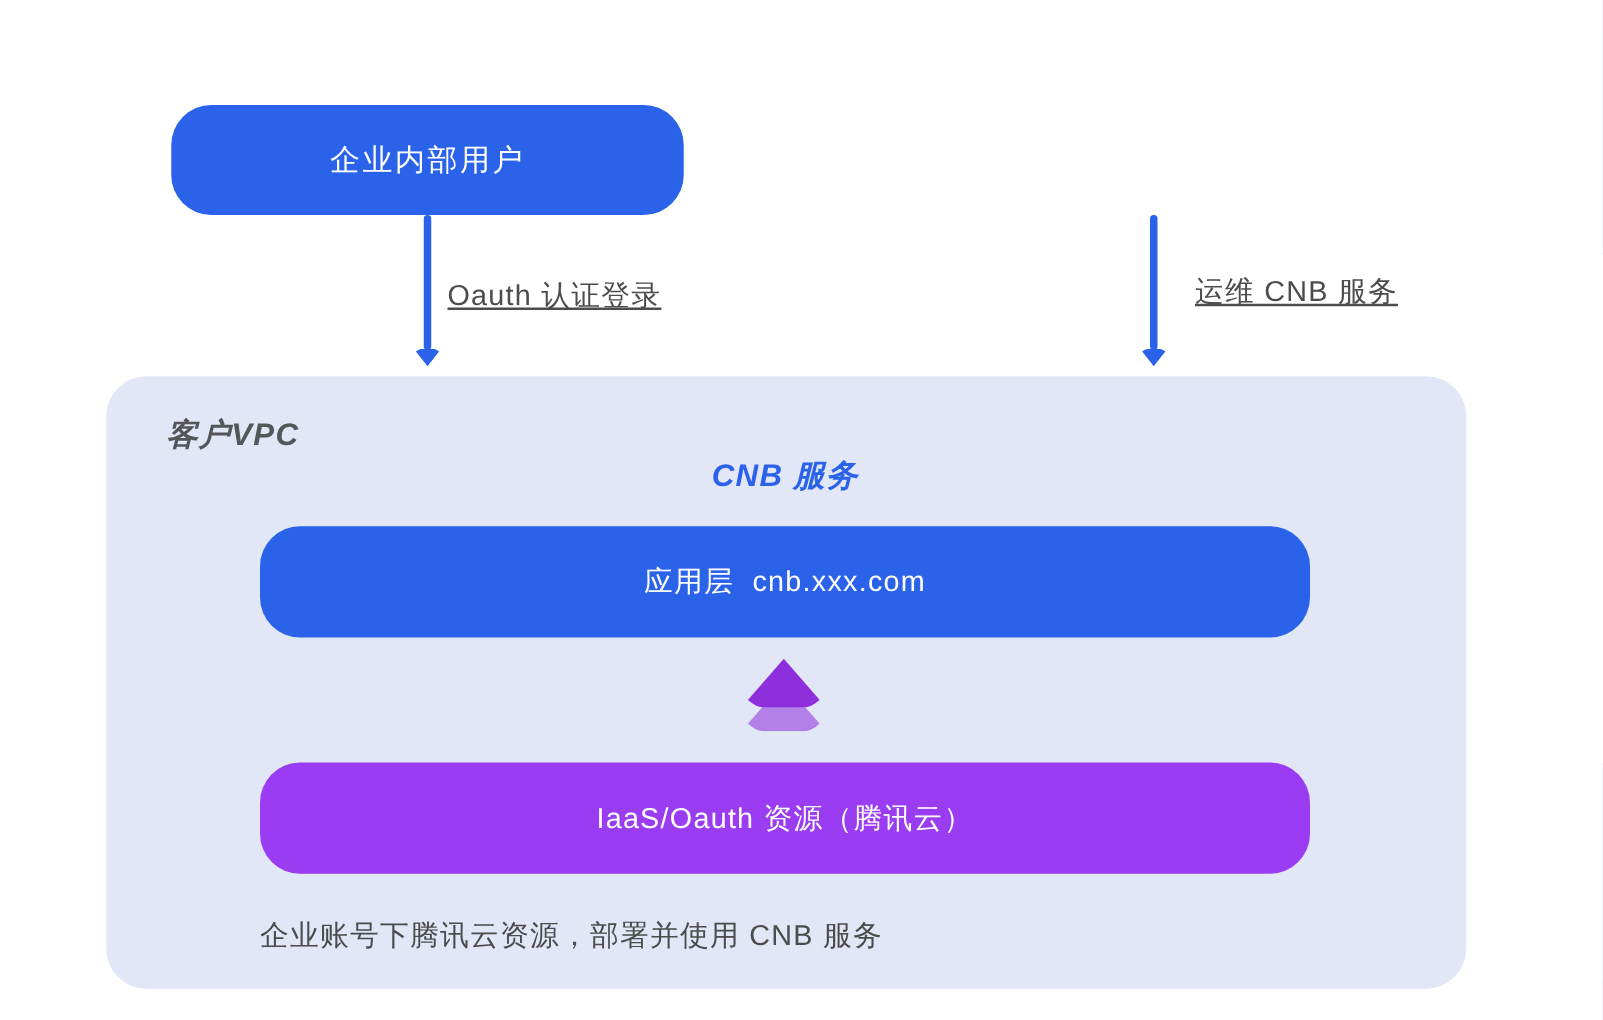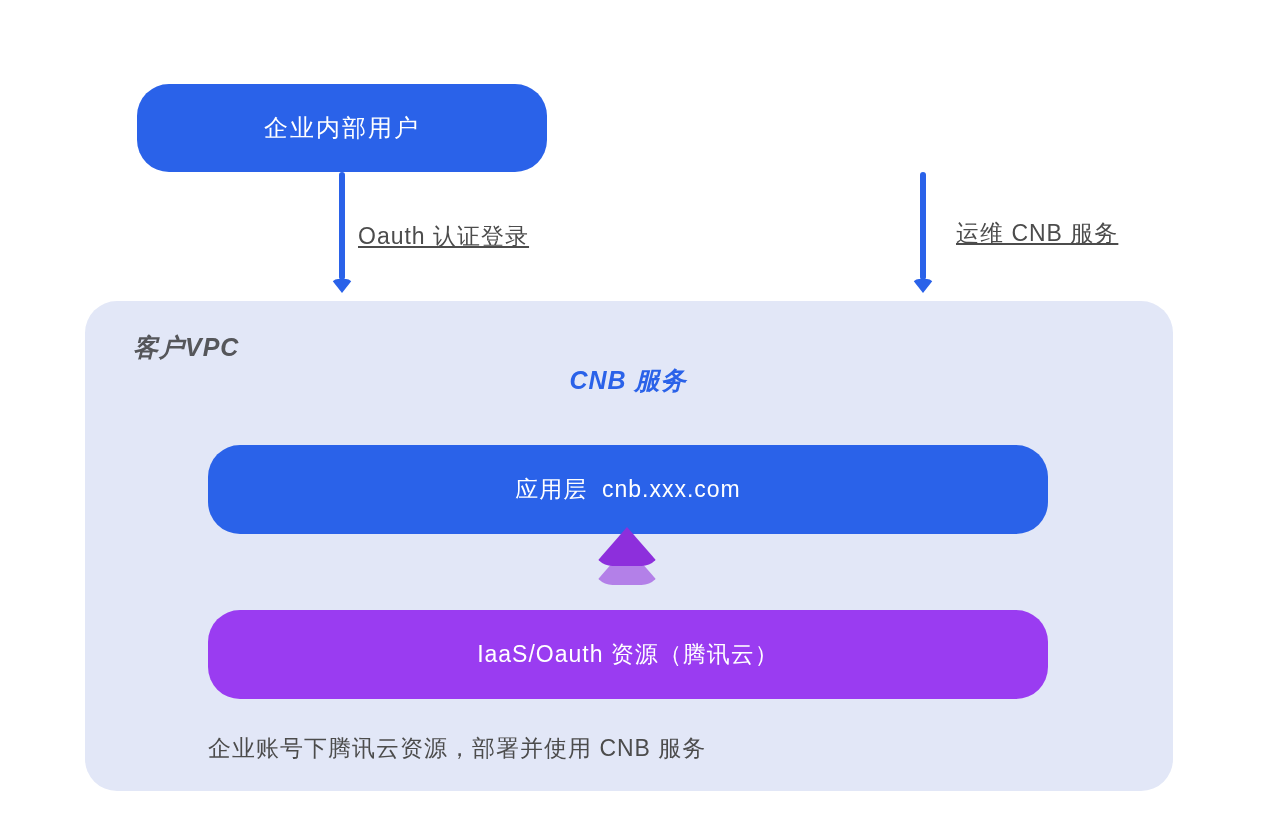--- a/index.html
+++ b/index.html
@@ -40,21 +40,21 @@
   .vpc{position:absolute;left:85px;top:301px;width:1088px;height:490px;background:var(--vpc-bg);}
   .vpc-label{position:absolute;left:48px;top:30px;font-size:25px;font-weight:bold;
     font-style:italic;color:var(--text-gray);letter-spacing:1px;}
   .cnb-title{position:absolute;left:123px;top:43px;width:840px;text-align:center;
     font-size:25px;font-weight:bold;font-style:italic;color:var(--brand-blue);letter-spacing:1px;margin-top:20px;}
 
   
   .layer{position:absolute;left:123px;width:840px;height:89px;display:flex;
     align-items:center;justify-content:center;color:var(--text-white);
     font-size:23px;letter-spacing:1px;white-space:pre;}
-  .app-layer{top:120px;background:var(--brand-blue);margin-top:24px;}
+  .app-layer{top:120px;background:var(--brand-blue);}
   .res-layer{top:309px;background:var(--purple);}
 
   
   .tri{position:absolute;width:0;height:0;
     border-left:34px solid transparent;border-right:34px solid transparent;}
   .tri-dark{left:508px;top:226px;border-bottom:39px solid var(--arrow-purple-dark);z-index:2;}
   .tri-light{left:508px;top:245px;border-bottom:39px solid var(--arrow-purple-light);z-index:1;}
 
   
   .caption{position:absolute;left:123px;top:432px;width:840px;text-align:left;

